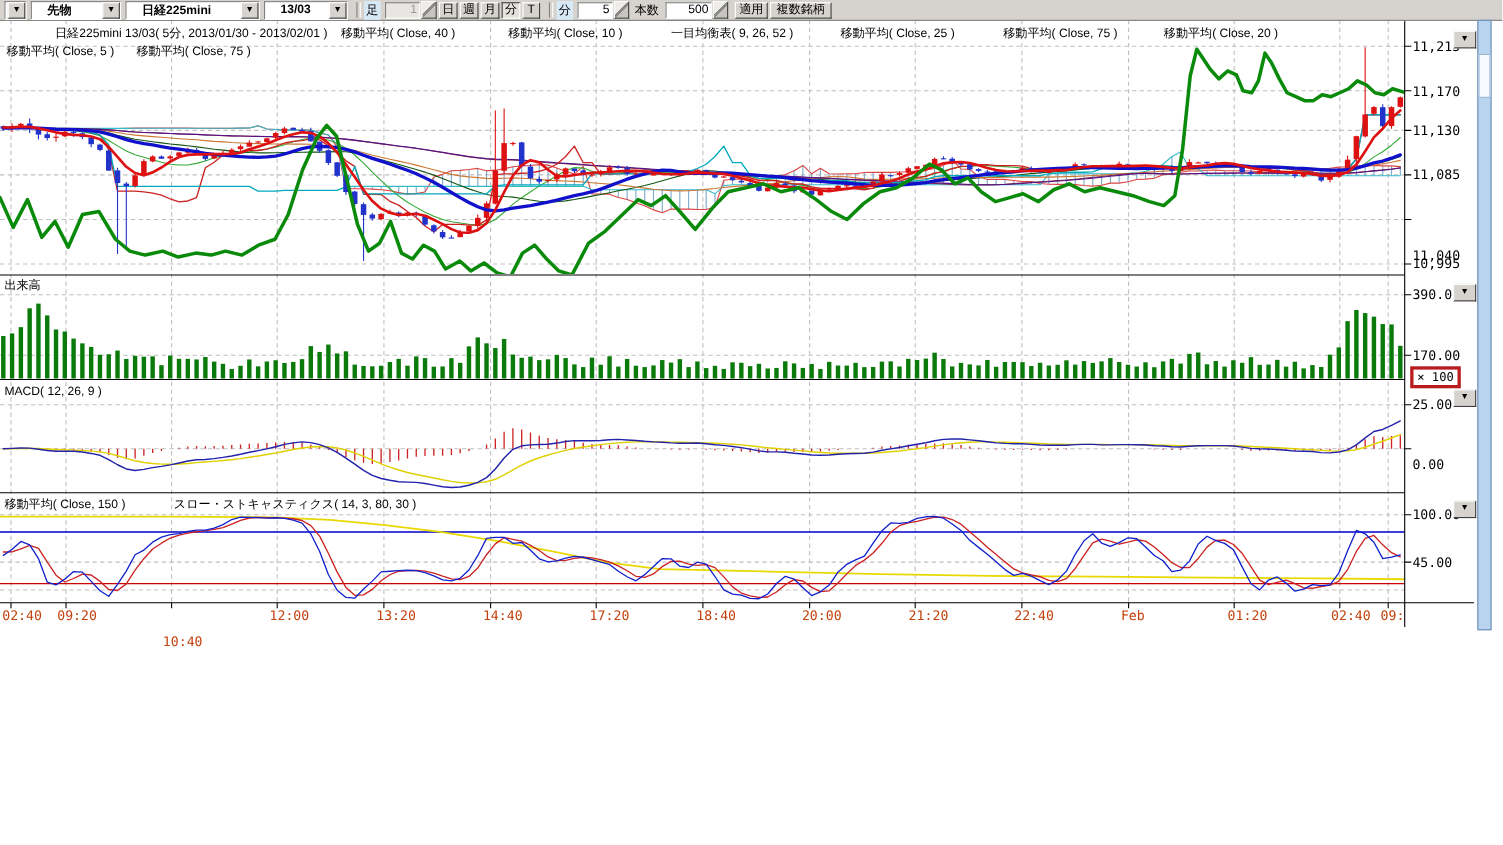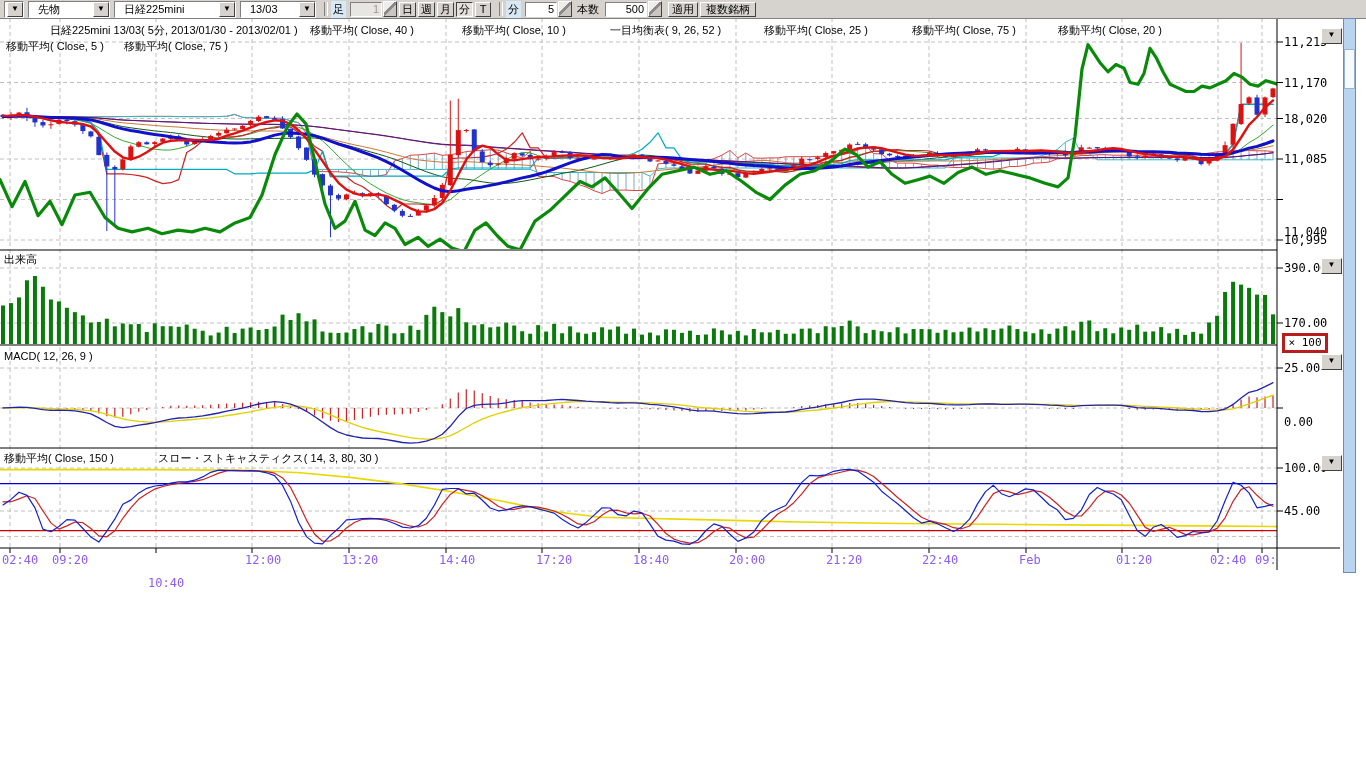--- a/index.html
+++ b/index.html
@@ -3,21 +3,21 @@
 <meta charset="utf-8">
 <style>
   html,body{margin:0;padding:0;background:#fff;}
   .app{position:relative;width:1366px;height:768px;background:#fff;overflow:hidden;
        font-family:"Liberation Sans","DejaVu Sans",sans-serif;}
   
   .toolbar{position:absolute;left:0;top:0;width:1366px;height:18px;background:#d6d3ce;
            border-bottom:1px solid #808080;display:flex;align-items:center;font-size:11px;}
   .combo{display:flex;align-items:center;height:15px;background:#fff;
          border:1px solid;border-color:#808080 #fff #fff #808080;margin-left:4px;}
-  .combo .cval{padding:0 9px;white-space:nowrap;overflow:hidden;font-size:11px;}
+  .combo .cval{padding:0 14px;white-space:nowrap;overflow:hidden;font-size:11px;font-weight:bold;}
   .cbtn{width:14px;height:13px;background:#d6d3ce;border:1px solid;border-color:#fff #404040 #404040 #fff;
         font-size:8px;line-height:12px;text-align:center;color:#000;margin-left:auto;}
   .tlabel{margin:0 3px;padding:1px 2px;background:#d8e9f6;white-space:nowrap;}
   .spin{display:flex;align-items:center;height:15px;margin-left:1px;}
   .spinval{display:inline-block;height:13px;min-width:26px;background:#fff;border:1px solid;
            border-color:#808080 #fff #fff #808080;text-align:right;padding:0 2px;font-size:11px;line-height:13px;}
   .spinval.gray{color:#999;background:#e8e6e2;}
   .spinbtn{width:12px;height:14px;margin-left:1px;border:1px solid;border-color:#fff #404040 #404040 #fff;
            background:linear-gradient(135deg,#efedea 42%,#8a8a8a 42%,#8a8a8a 56%,#c9c6c1 56%);}
   .tbtn{height:15px;min-width:16px;padding:0 2px;margin-left:2px;background:#d6d3ce;
@@ -25,21 +25,21 @@
   .tbtn.active{border-color:#404040 #fff #fff #404040;background:#e4e1dc;}
   .tbtn.wide{min-width:30px;}
   .tsep{width:2px;height:14px;margin-left:8px;border-left:1px solid #808080;border-right:1px solid #fff;}
   
   .chart{position:absolute;left:0;top:0;width:1366px;height:768px;}
   svg{position:absolute;left:0;top:0;}
   .legend{position:absolute;height:13px;font-size:11px;color:#000;white-space:nowrap;z-index:5;}
   .legend span{position:absolute;top:0;}
   .plabel{position:absolute;font-size:11px;color:#000;z-index:5;white-space:nowrap;}
   .ylab{position:absolute;font-size:12px;font-family:"DejaVu Sans Mono",monospace;color:#000;z-index:5;}
-  .xlab{position:absolute;top:553px;font-size:12px;font-family:"DejaVu Sans Mono",monospace;color:#8b5cf6;z-index:5;}
+  .xlab{position:absolute;top:553px;font-size:12px;font-family:"DejaVu Sans Mono",monospace;color:#c2410c;z-index:5;}
   .panebtn{position:absolute;left:1321px;width:19px;height:14px;background:#d6d3ce;
            border:1px solid;border-color:#fff #404040 #404040 #fff;font-size:8px;line-height:12px;
            text-align:center;color:#000;z-index:6;}
   .x100{position:absolute;left:1282px;top:333px;width:40px;height:14px;background:#fff;border:3px solid #b91c1c;
         font-size:11px;line-height:13px;text-align:center;font-family:"DejaVu Sans Mono",monospace;z-index:6;}
   .vscroll{position:absolute;left:1343px;top:18px;width:11px;height:553px;background:#b9d4ee;
            border:1px solid #6d8db5;z-index:6;}
   .vthumb{position:absolute;left:0;top:30px;width:9px;height:38px;background:#f6f9fd;border:1px solid #9ab4d2;}
 </style>
 </head>
@@ -938,21 +938,21 @@
         <span style="left: 6px;">移動平均( Close, 5 )</span>
         <span style="left: 124px;">移動平均( Close, 75 )</span>
       </div>
     <div class="plabel" style="left:4px;top:252px">出来高</div>
     <div class="plabel" style="left:4px;top:350px">MACD( 12, 26, 9 )</div>
     <div class="plabel" style="left:4px;top:451px">移動平均( Close, 150 )</div>
     <div class="plabel" style="left:158px;top:451px">スロー・ストキャスティクス( 14, 3, 80, 30 )</div>
     <div id="ylabels">
         <div class="ylab" style="left: 1284px; top: 35px;">11,215</div>
         <div class="ylab" style="left: 1284px; top: 75.5px;">11,170</div>
-        <div class="ylab" style="left: 1284px; top: 111.5px;">18,020</div>
+        <div class="ylab" style="left: 1284px; top: 111.5px;">11,130</div>
         <div class="ylab" style="left: 1284px; top: 152px;">11,085</div>
         <div class="ylab" style="left: 1284px; top: 192.5px; margin-top: 32px;">11,040</div>
         <div class="ylab" style="left: 1284px; top: 233px;">10,995</div>
         <div class="ylab" style="left: 1284px; top: 261px;">390.00</div>
         <div class="ylab" style="left: 1284px; top: 316px;">170.00</div>
         <div class="ylab" style="left: 1284px; top: 361px;">25.00</div>
         <div class="ylab" style="left: 1284px; top: 415px; text-align: right;">0.00</div>
         <div class="ylab" style="left: 1284px; top: 461px;">100.00</div>
         <div class="ylab" style="left: 1284px; top: 504.01px;">45.00</div>
       </div>

